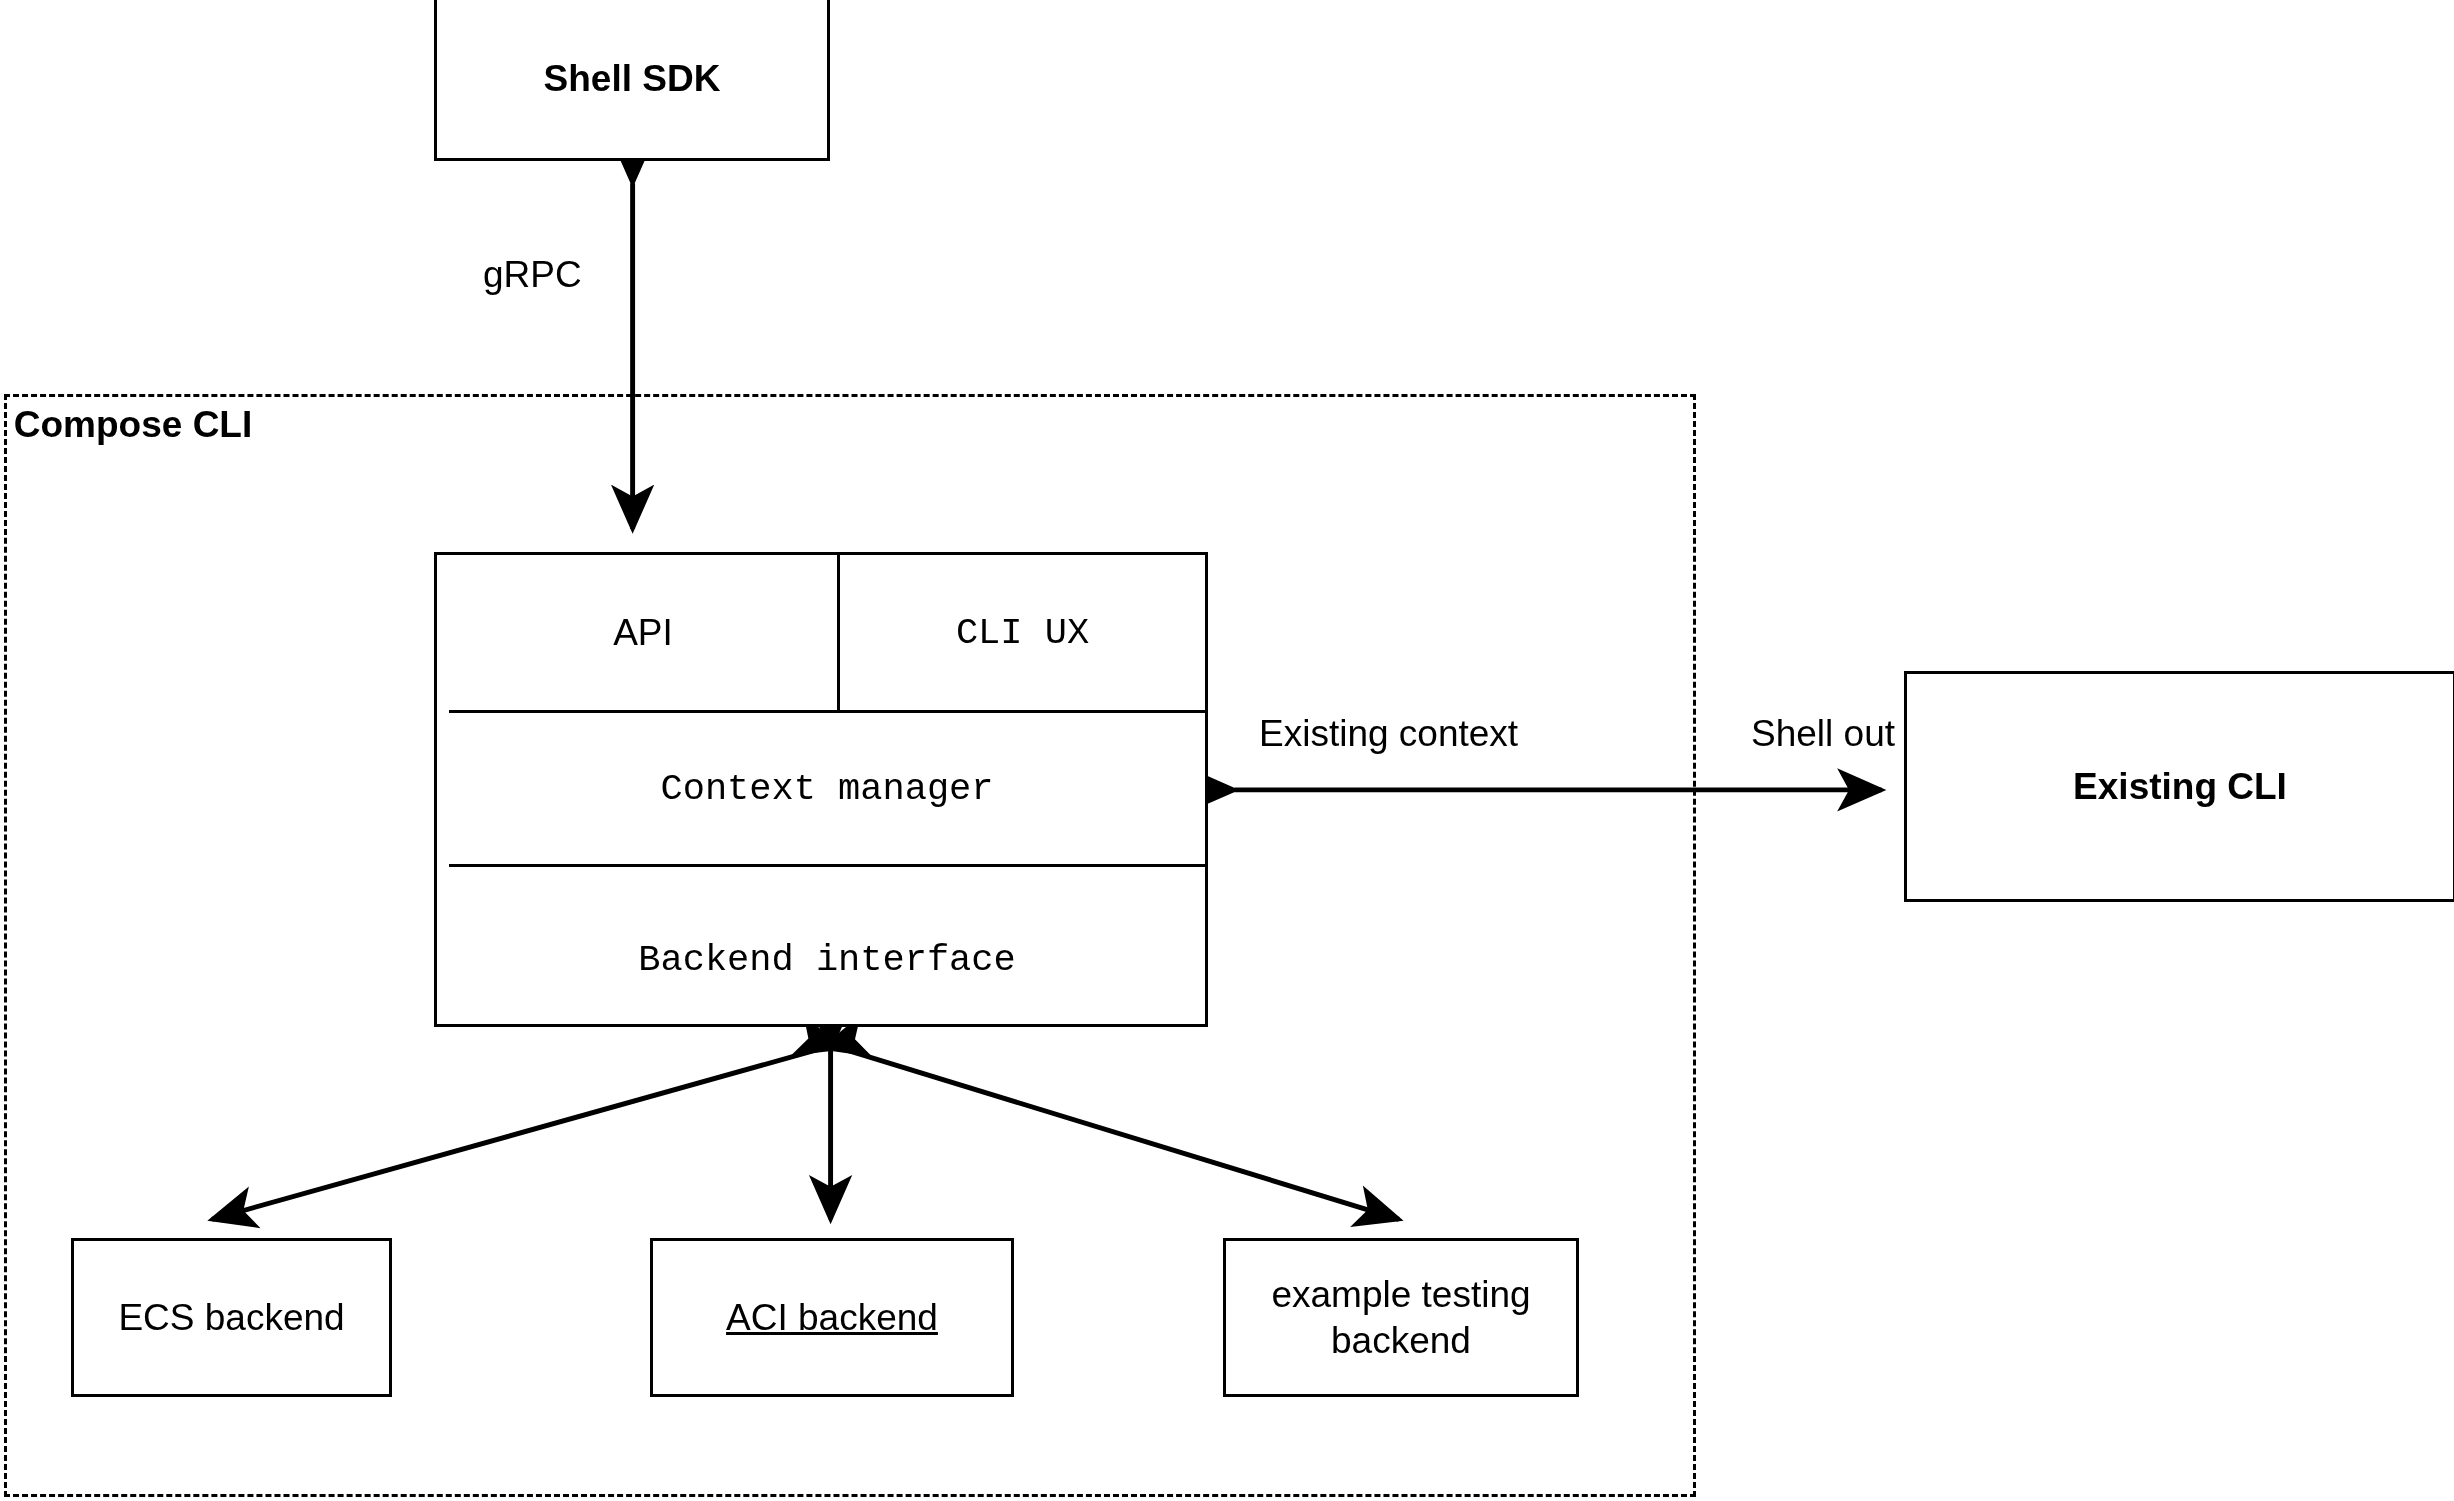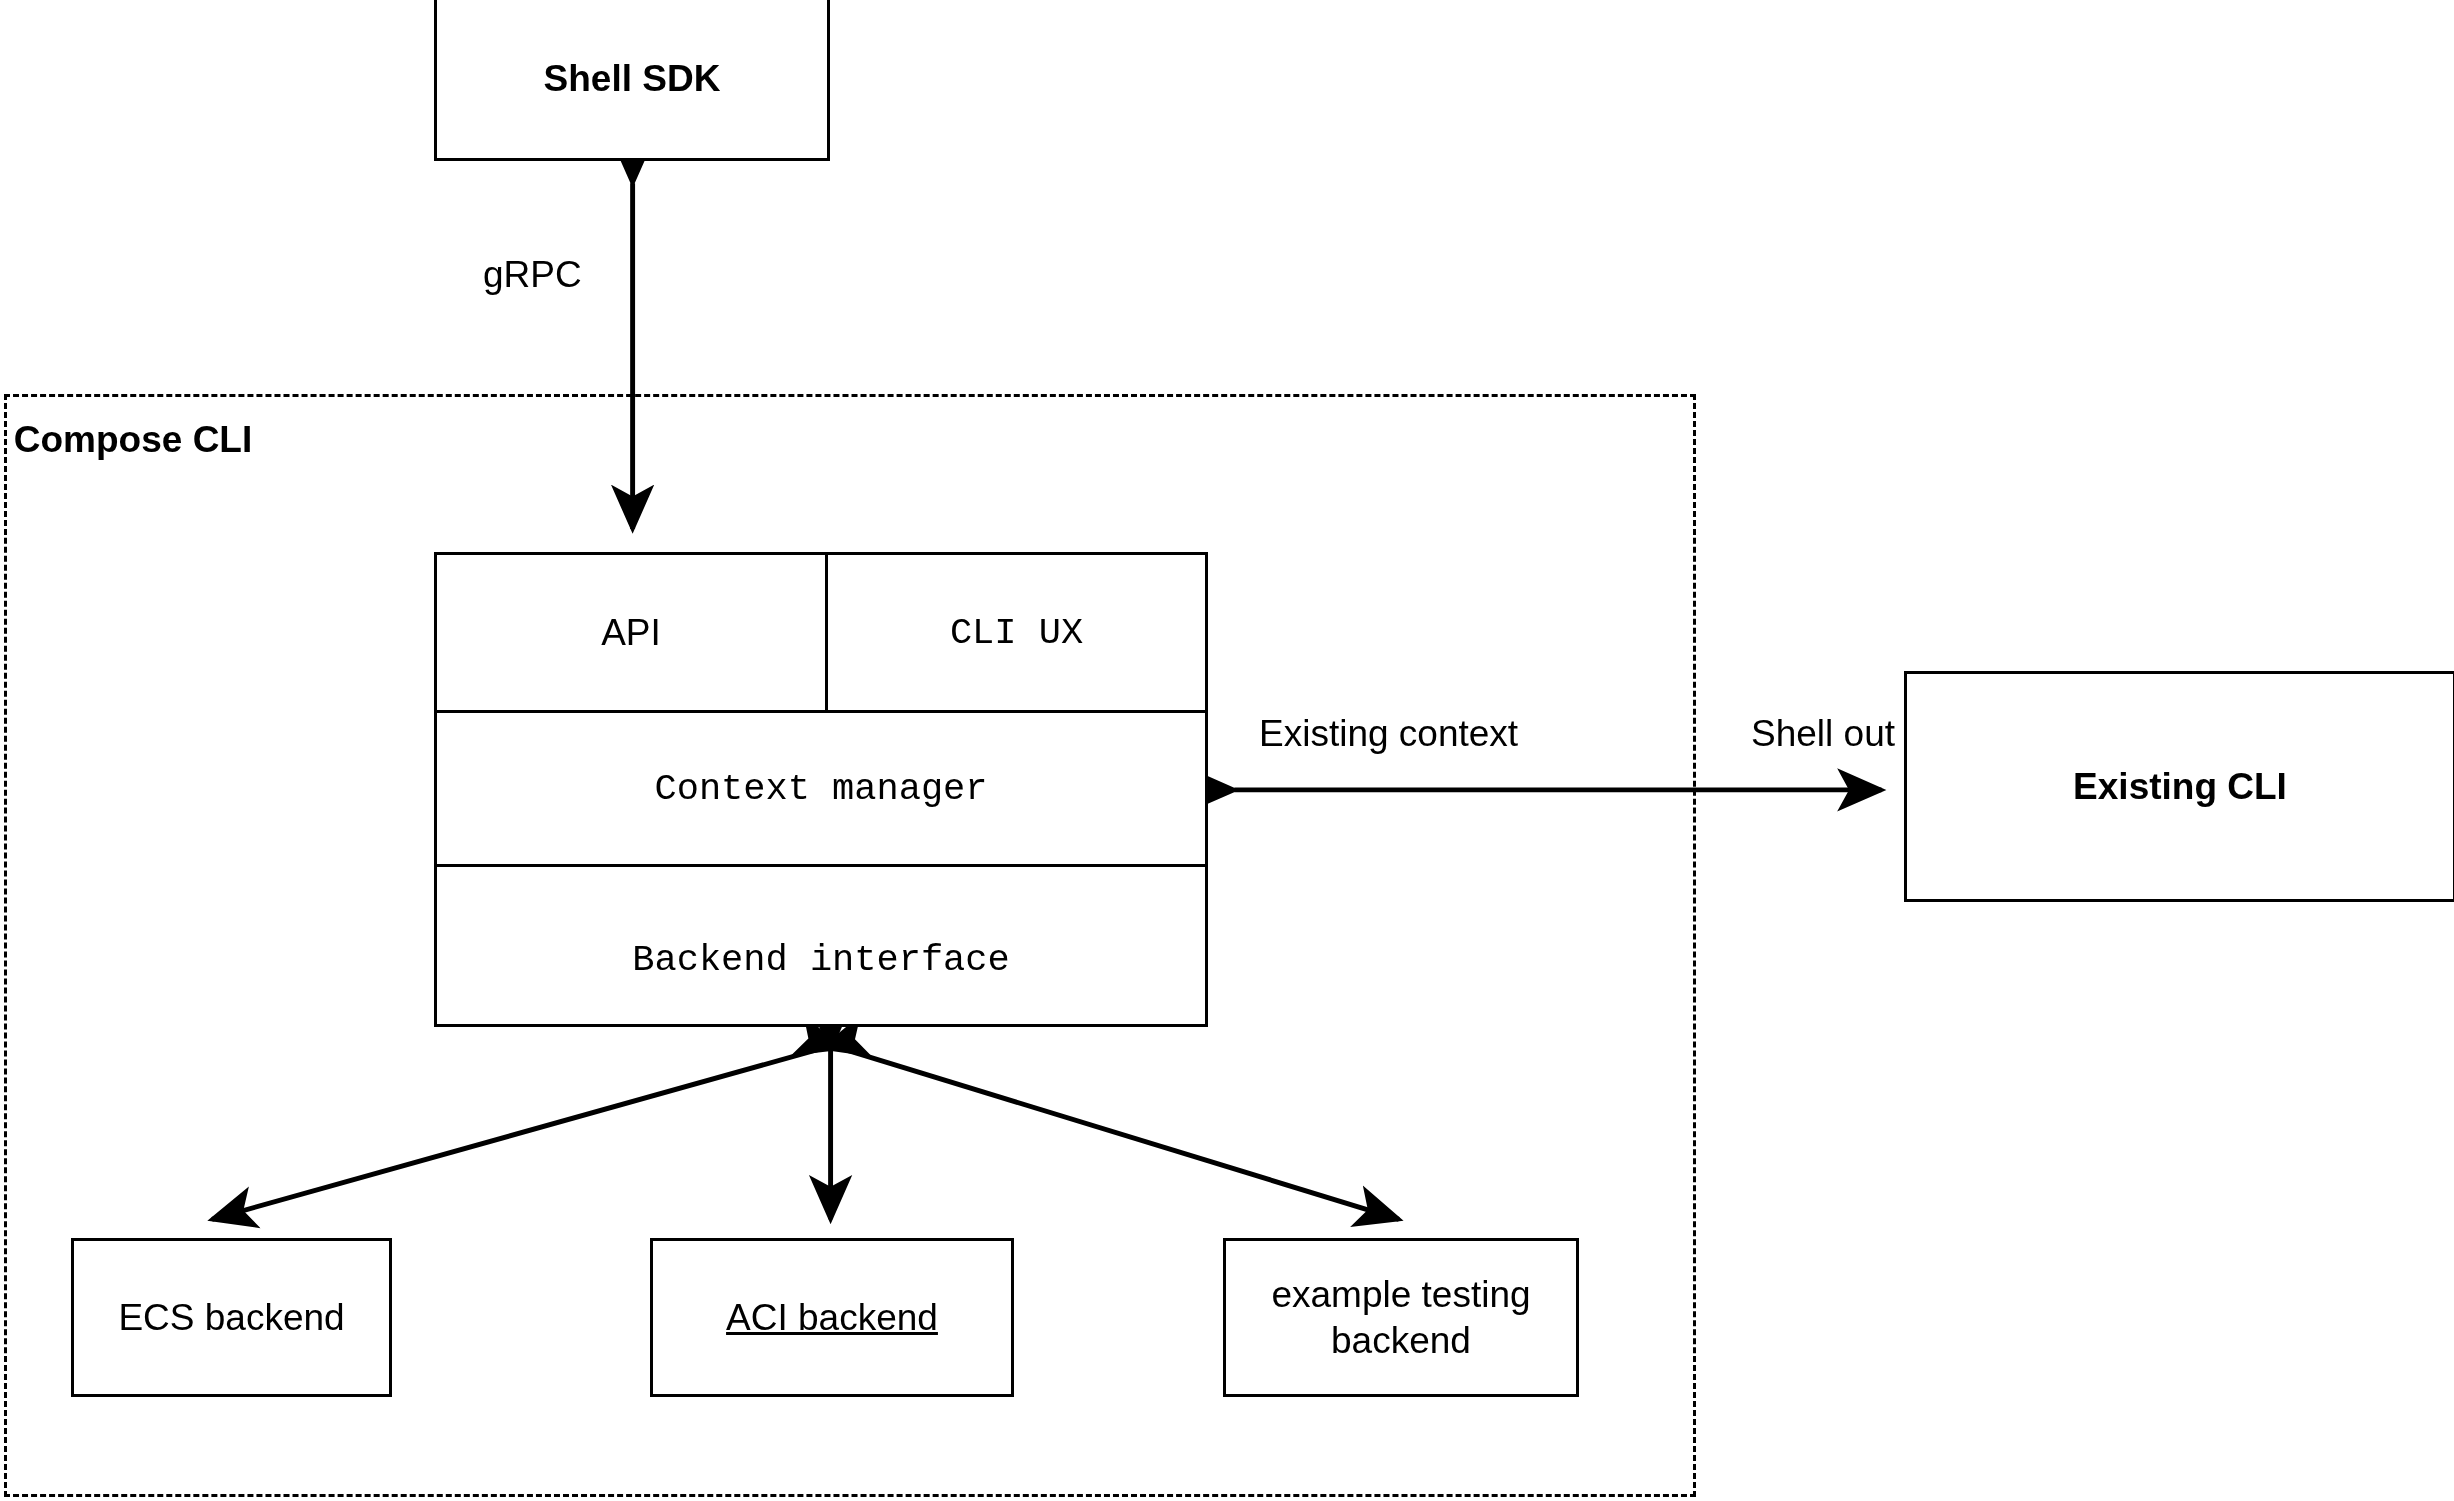--- a/index.html
+++ b/index.html
@@ -121,29 +121,29 @@
     <g>
       <line x1="843" y1="1064" x2="843" y2="1238" stroke="#000000" stroke-width="5" marker-start="url(#arrowhead)" marker-end="url(#arrowhead)"></line>
     </g>
 
     <g>
       <line x1="852" y1="1064" x2="1420" y2="1238" stroke="#000000" stroke-width="5" marker-start="url(#arrowhead)" marker-end="url(#arrowhead)"></line>
     </g>
   </svg>
 
   <div class="group-box" style="left:3.9px; top:394px; width:1692px; height:1103px;"></div>
-  <div class="group-title" style="left:13.8px; top:419px;">Compose CLI</div>
+  <div class="group-title" style="left:13.8px; top:404px;">Compose CLI</div>
 
   <div class="node" style="left:434px; top:-3.9px; width:396px; height:165px;">
     <span class="node-label bold">Shell SDK</span>
   </div>
 
   <div class="edge-label" style="left:483px; top:254px;">gRPC</div>
 
-  <div class="stack" style="left:434px; top:552px; width:774px; height:475px;">
+  <div class="stack" style="left:434px; top:552px; width:774px; height:475px;padding-left:12px;">
 
     <div class="stack-row" style="height:158px;">
       <div class="stack-cell" style="width:391px;">
         <span>API</span>
       </div>
       <div class="stack-cell" style="flex:1 1 auto;">
         <span>CLI UX</span>
       </div>
     </div>
 

